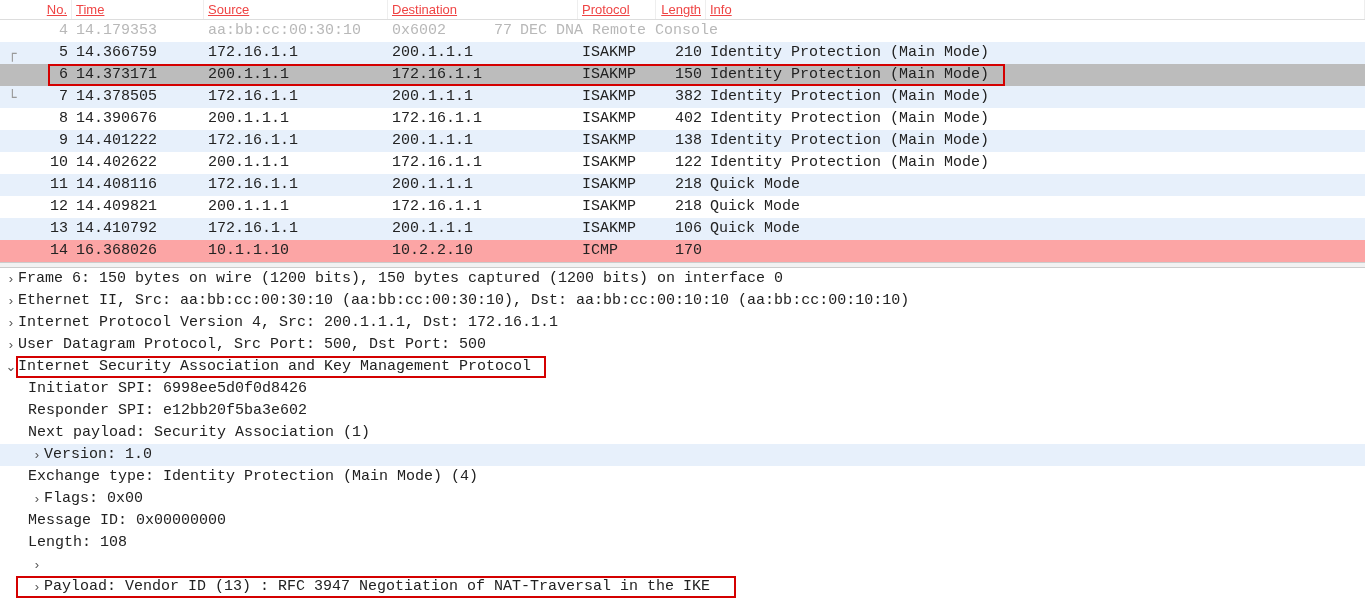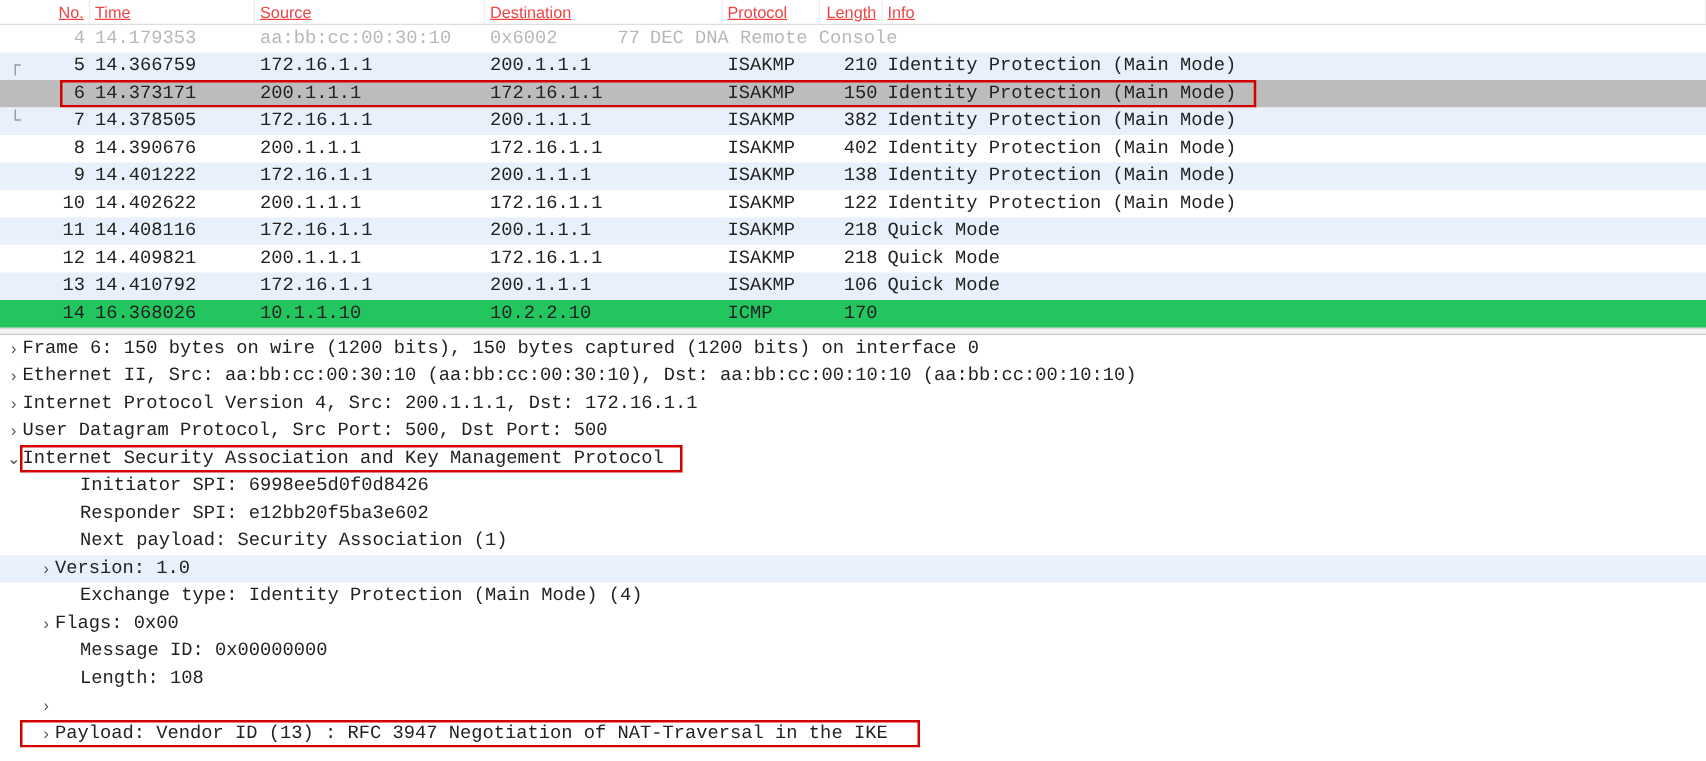--- a/index.html
+++ b/index.html
@@ -41,21 +41,21 @@
   .col-src   { width: 184px; }
   .col-dst   { width: 190px; }
   .col-proto { width: 78px;  }
   .col-len   { width: 50px;  text-align: right; padding-right:6px;}
   .col-info  { flex: 1; }
 
   .bg-dim   { color: #b8b8b8; }
   .bg-white { background: #ffffff; }
   .bg-blue  { background: #e7f0fb; }
   .bg-sel   { background: #bcbcbc; }
-  .bg-pink  { background: #22c55e; }
+  .bg-pink  { background: #fca5a5; }
 
   .red-box-row {
     position: absolute;
     left: 48px; right: 360px;
     top: 0; bottom: 0;
     border: 2px solid #d40000;
     pointer-events: none;
   }
 
   
@@ -88,21 +88,21 @@
     width: 14px;
     text-align: center;
     font-family: sans-serif;
     color: #555;
     font-size: 13px;
     user-select: none;
   }
   .dt-text { white-space: nowrap; }
   .ind-0 { padding-left: 4px;  }
   .ind-1 { padding-left: 30px; }
-  .ind-2 { padding-left: 50px; }
+  .ind-2 { padding-left: 14px; }
 
   .hl-blue { background: #e7f0fb; }
   .red-box-inline {
     position: absolute;
     border: 2px solid #d40000;
     pointer-events: none;
   }
   .box-isakmp { left: 16px; width: 530px; top: 0; bottom: 0; }
   .box-vendor { left: 16px; width: 720px; top: 0; bottom: 0; }
 </style>

